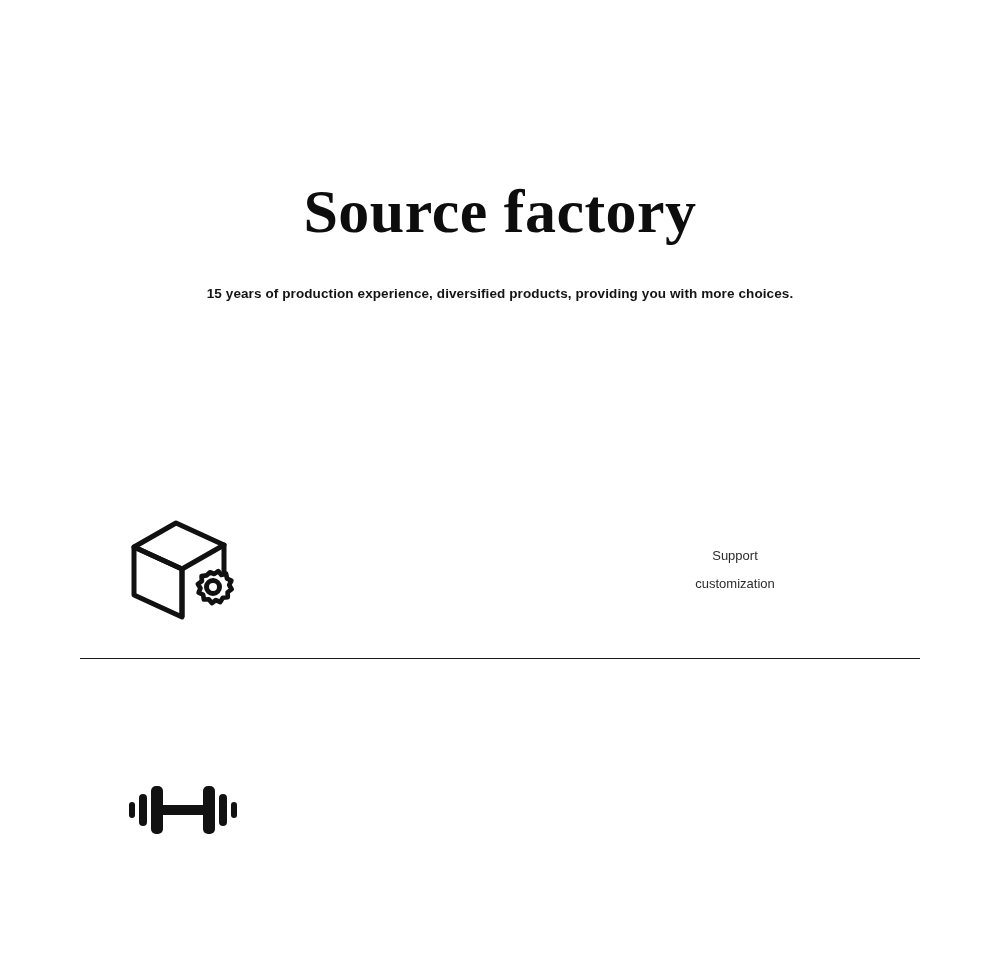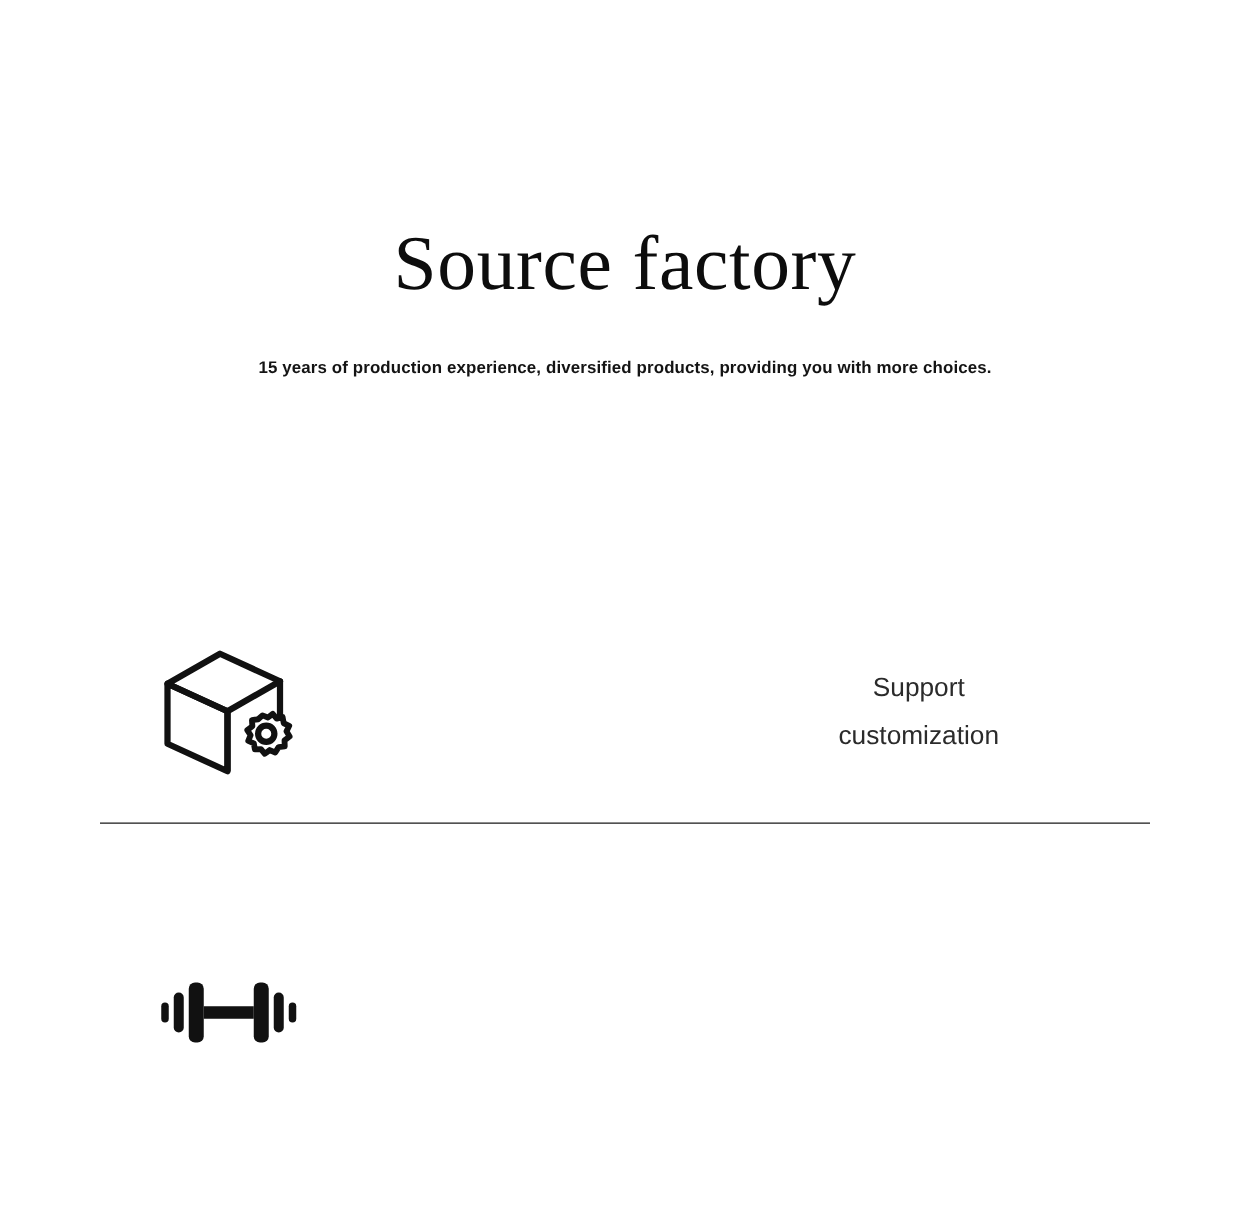--- a/index.html
+++ b/index.html
@@ -24,21 +24,21 @@
   
   .header {
     position: absolute;
     top: 180px;
     left: 0;
     width: 1000px;
     text-align: center;
   }
   .title {
     font-family: "Liberation Serif", serif;
-    font-weight: normal;
+    font-weight: bold;
     font-size: 62px;
     letter-spacing: 0.5px;
     color: #0d0d0d;
     line-height: 1.0;
     margin: 0;
   }
   .subtitle {
     margin-top: 44px;
     font-family: "Liberation Sans", sans-serif;
     font-weight: bold;
@@ -74,21 +74,21 @@
     top: 0;
     width: 350px;
     height: 180px;
     display: flex;
     flex-direction: column;
     align-items: center;
     justify-content: center;
     gap: 12px;
   }
   .feature-line {
-    font-size: 21px;
+    font-size: 13px;
     color: #2b2b2b;
     line-height: 1.25;
     text-align: center;
     font-family: "Liberation Sans", sans-serif;
   }
   .divider {
     position: absolute;
     left: 80px;
     width: 840px;
     height: 0;

